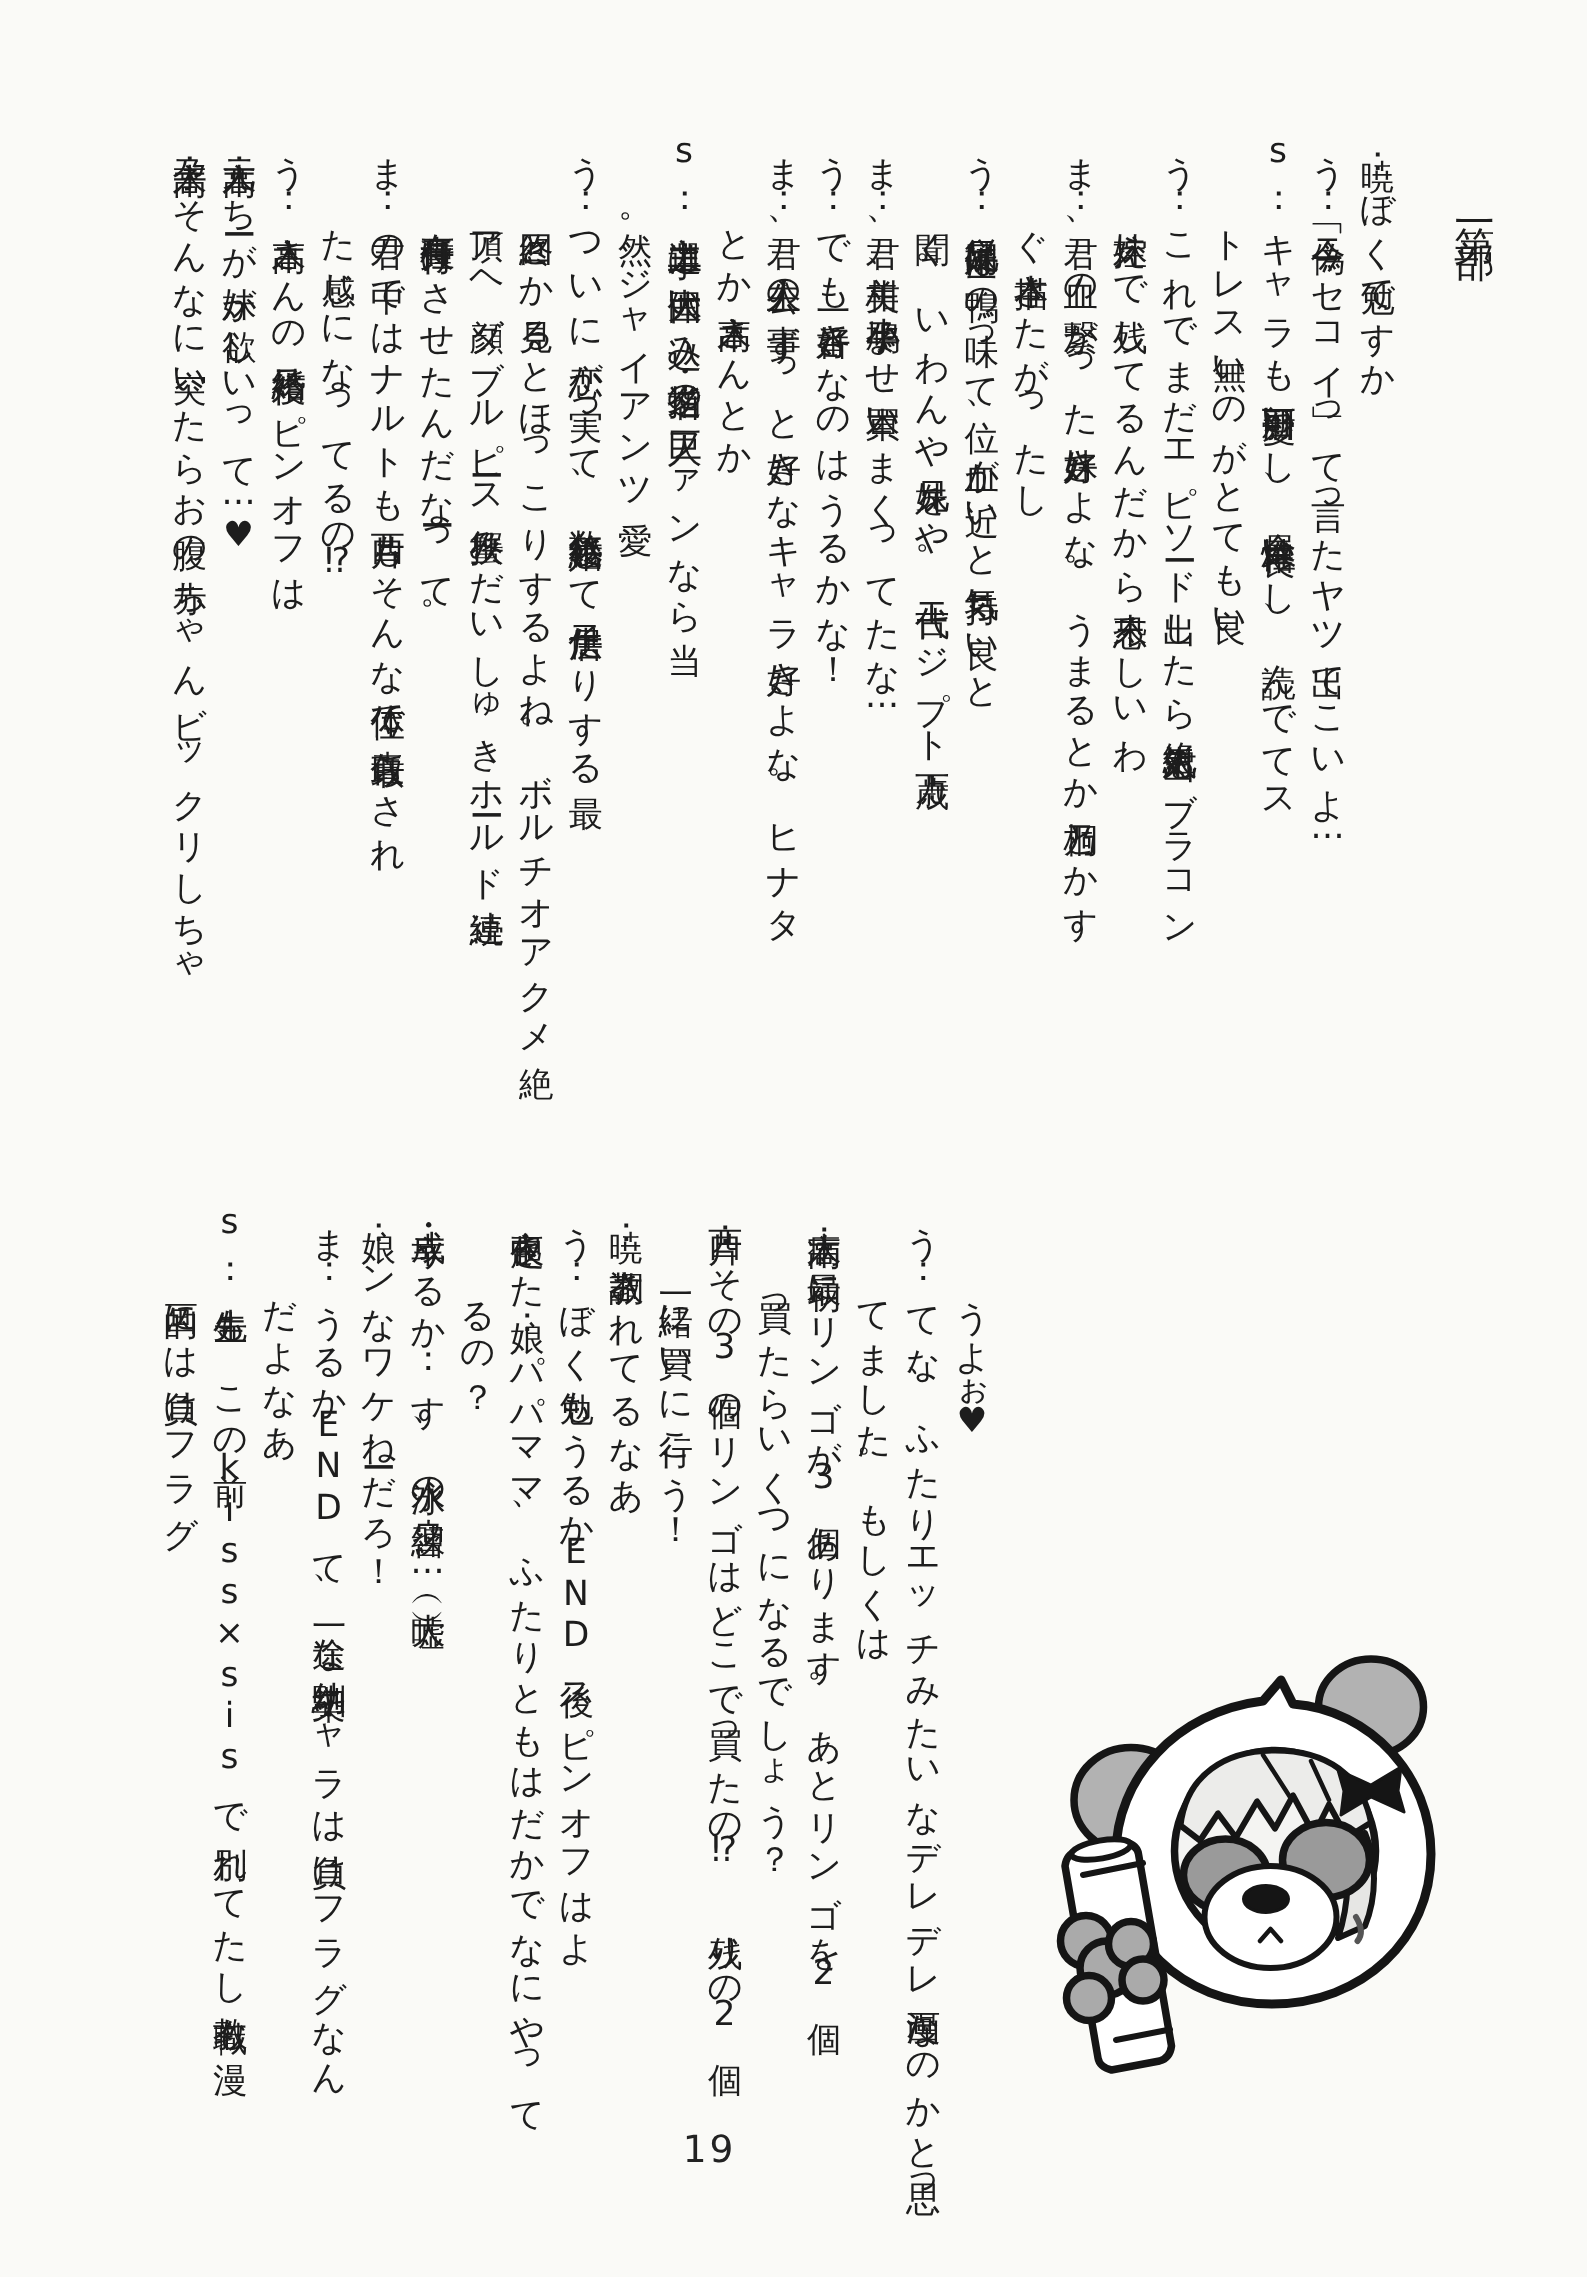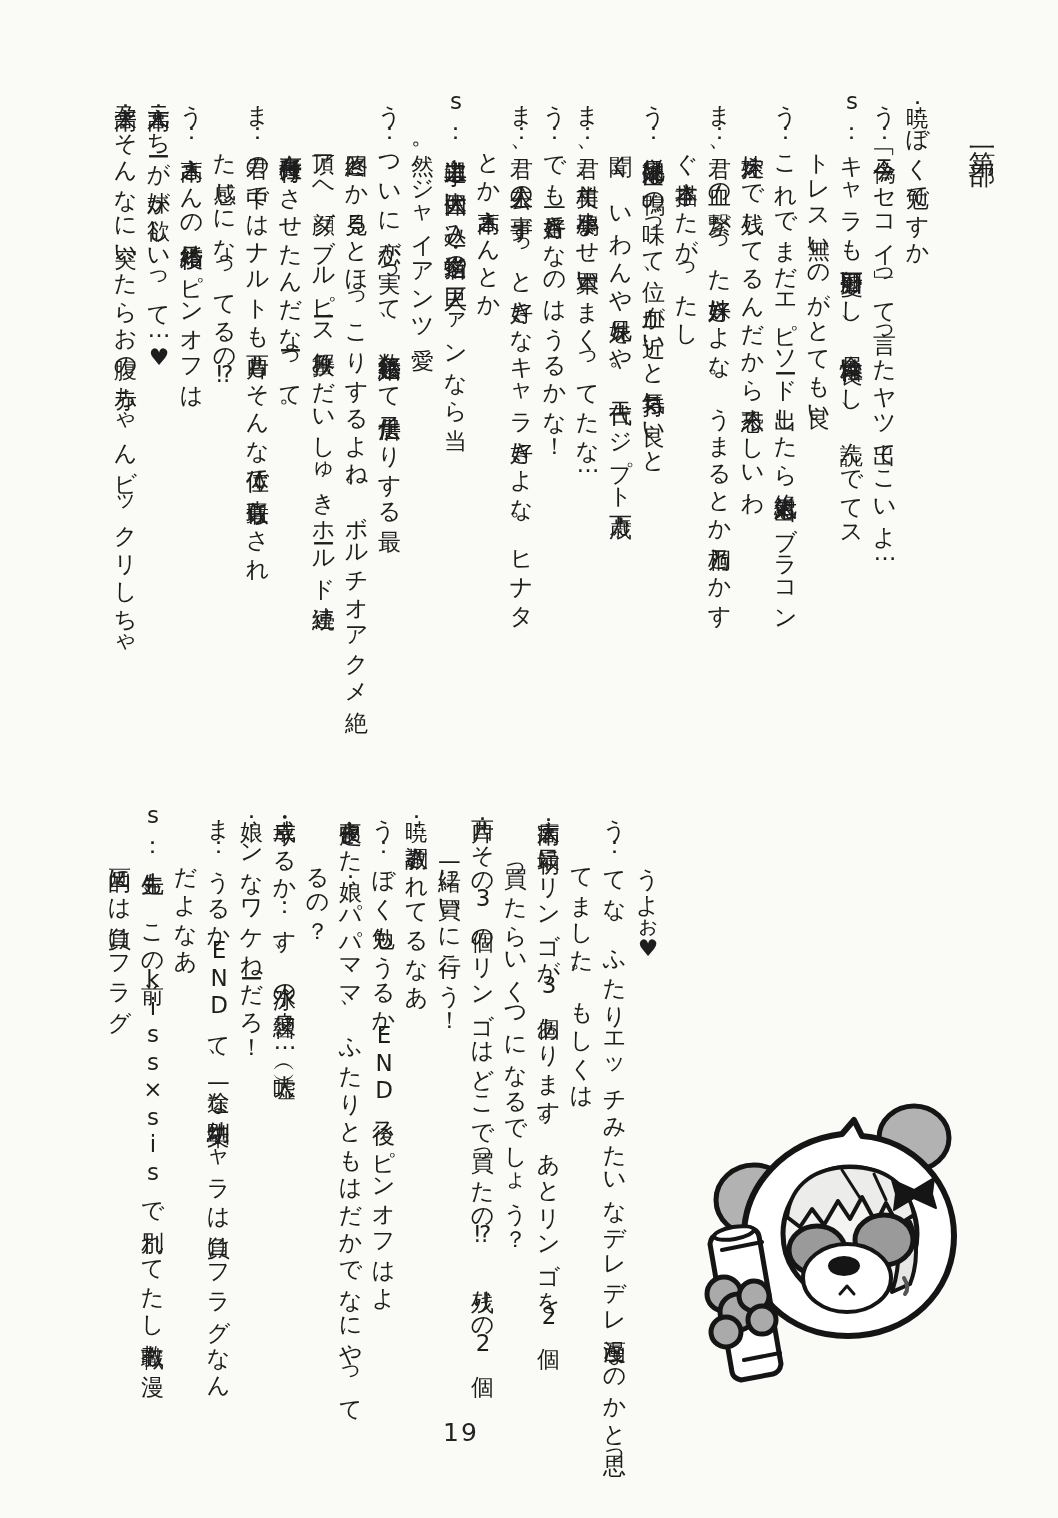--- a/index.html
+++ b/index.html
@@ -25,21 +25,21 @@
   .block .line{
     font-size:23px;
     line-height:33px;
     letter-spacing:1.5px;
     white-space:nowrap;
   }
   .block .line.indent{padding-top:49px;}
   .top-block{top:88px;right:124px;height:690px;}
   .bottom-block{top:802px;right:394px;height:700px;}
   .page-number{
-    position:absolute;top:1418px;left:0;width:922px;
+    position:absolute;top:1418px;left:12px;width:922px;
     text-align:center;font-size:25px;color:#222;
     letter-spacing:2px;
   }
   .illustration{
     position:absolute;left:692px;top:1082px;
     width:306px;height:322px;
   }
 </style>
 </head>
 <body>

